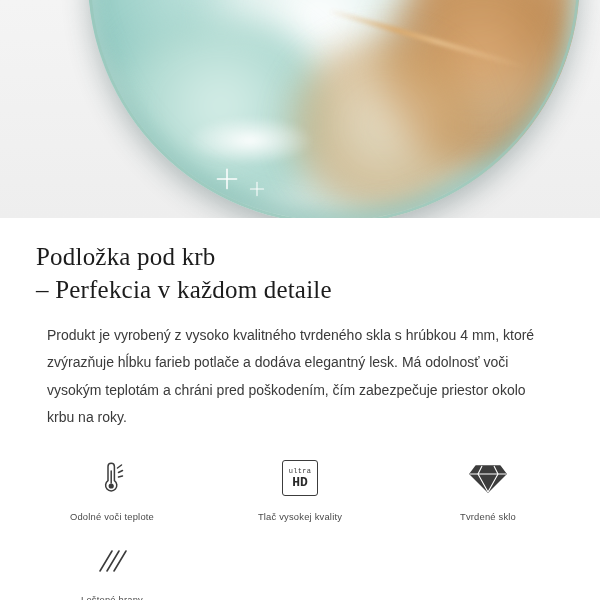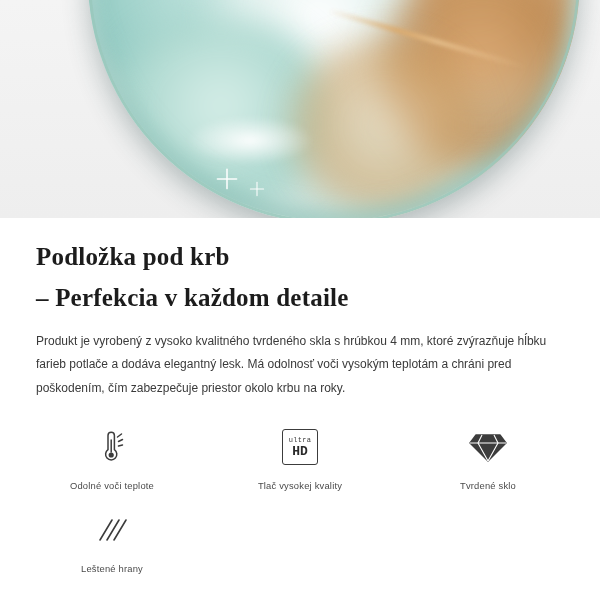--- a/index.html
+++ b/index.html
@@ -107,31 +107,31 @@
 
   
   .content {
     padding: 22px 36px 0 36px;
   }
   .headline {
     font-family: "Liberation Serif", serif;
     font-size: 25px;
     line-height: 1.32;
     color: #1c1c1c;
-    font-weight: 700;
+    font-weight: 400;
     margin: 0 0 16px 0;
     letter-spacing: .2px;
   }
-  .headline .l2 { display: block; margin-top: 8px; }
+  .headline .l2 { display: block; }
   .paragraph {
     font-family: "Liberation Sans", sans-serif;
-    font-size: 12px;
+    font-size: 14px;
     line-height: 1.95;
     color: #3a3a3a;
-    margin: 0;
+    margin: 11px;
     max-width: 536px;
   }
 
   
   .features {
     margin-top: 24px;
     padding: 0 18px;
     display: grid;
     grid-template-columns: repeat(3, 1fr);
     row-gap: 16px;

